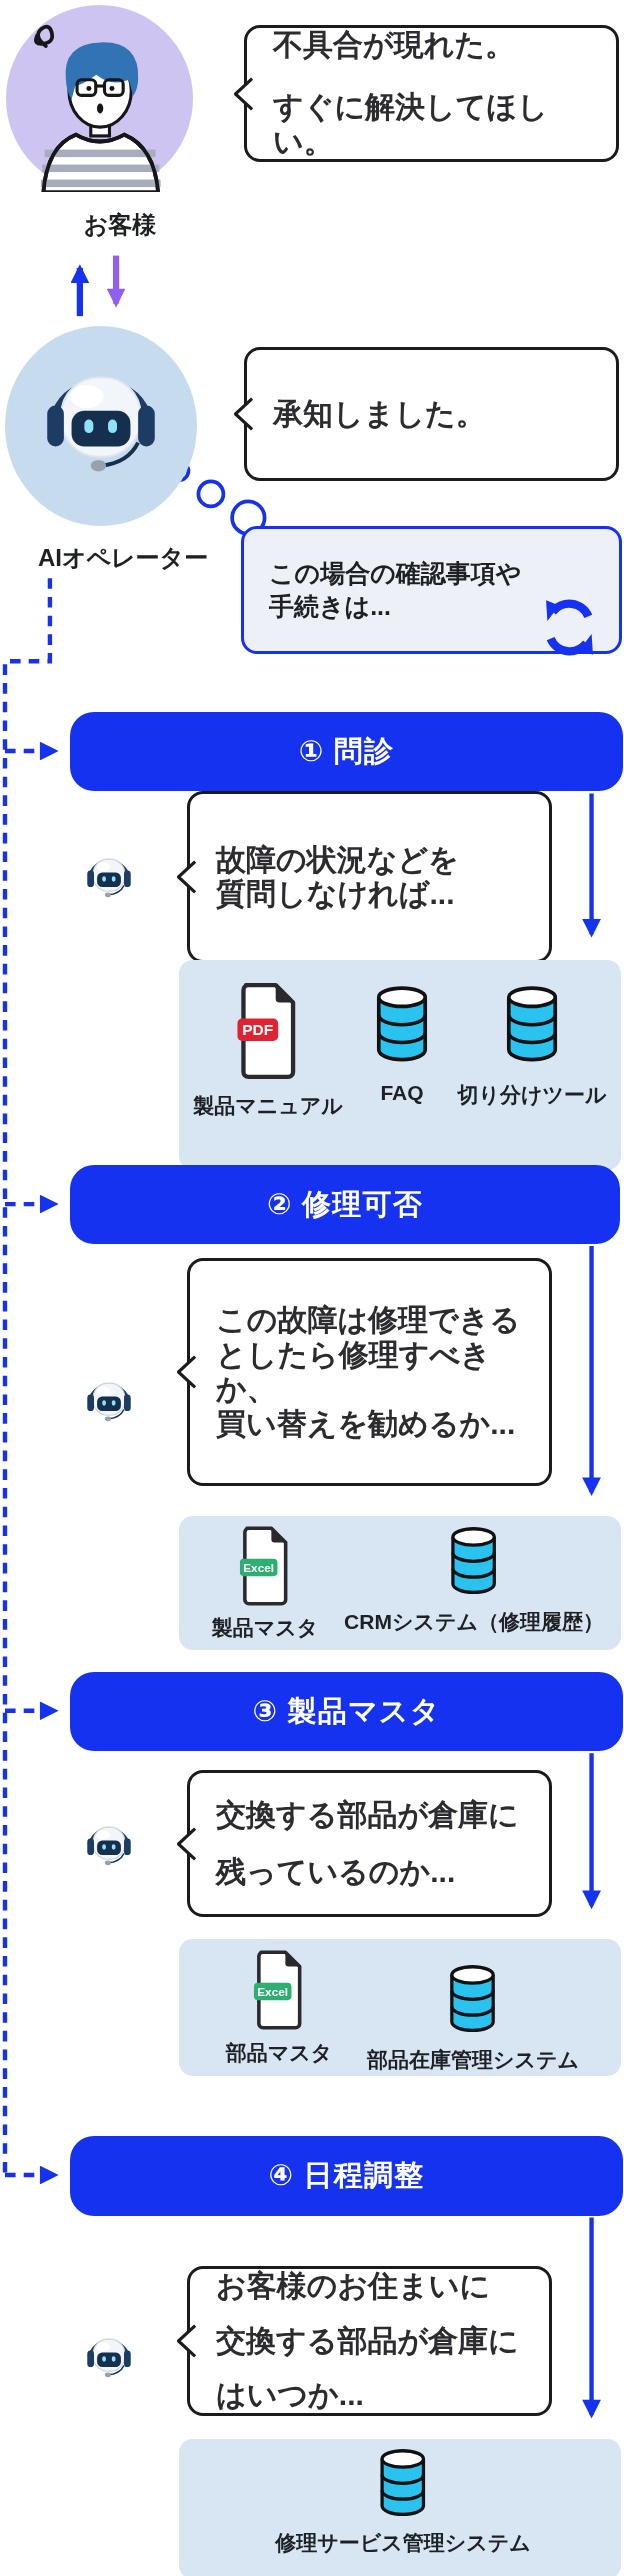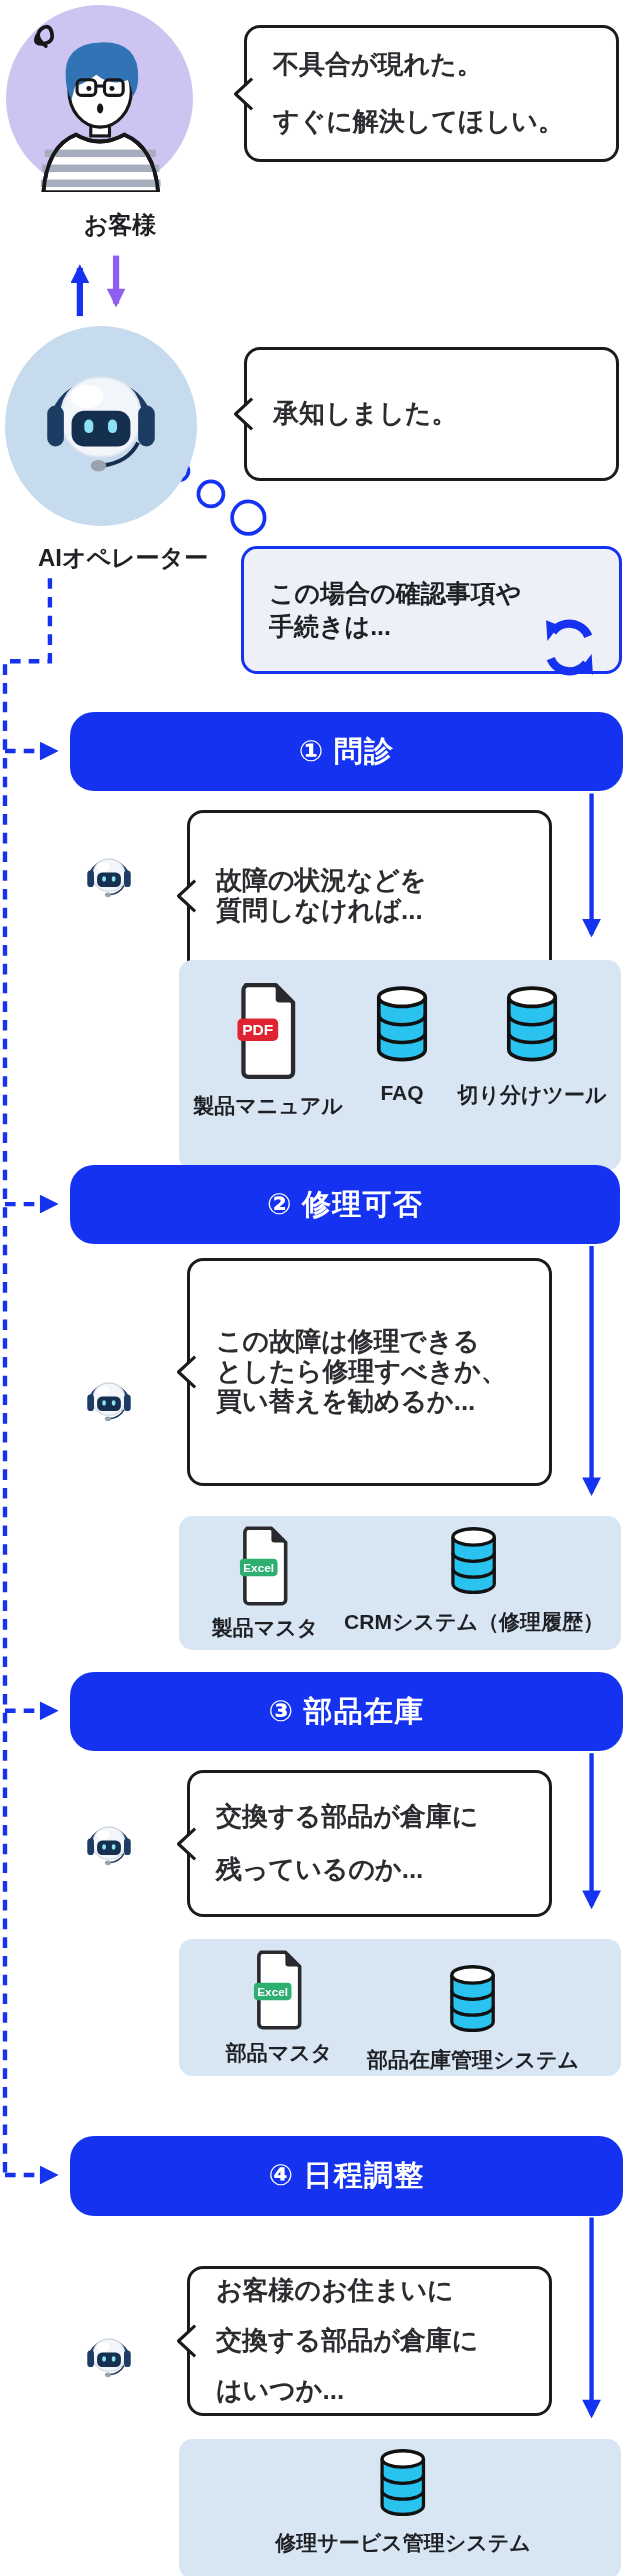--- a/index.html
+++ b/index.html
@@ -3,21 +3,21 @@
 <meta charset="utf-8">
 <style>
   html,body{margin:0;padding:0;background:#fff;}
   body{font-family:"Liberation Sans","DejaVu Sans",sans-serif;}
   #stage{position:relative;width:624px;height:2576px;background:#fff;overflow:hidden;}
   .abs{position:absolute;}
   svg{display:block;}
   .avatar-circle{border-radius:50%;}
   .bubble-dark{border:3.1px solid #1b1b1f;border-radius:16px;background:#fff;
     display:flex;flex-direction:column;justify-content:center;padding:0 26px;
-    font-weight:bold;color:#2b2b30;font-size:26px;line-height:1.15;box-sizing:border-box;text-align:left;}
+    font-weight:bold;color:#2b2b30;font-size:30px;line-height:1.15;box-sizing:border-box;text-align:left;}
   .bubble-thought{border:3.1px solid #1532f0;border-radius:16px;background:#eef0f7;
     display:flex;flex-direction:column;justify-content:center;padding:0 25px;
     font-weight:bold;color:#1e2024;font-size:25px;box-sizing:border-box;}
   .tail{position:absolute;left:-16px;top:50%;transform:translateY(-50%);}
   .banner{background:#1532f0;border-radius:24px;color:#fff;display:flex;align-items:center;
     justify-content:center;font-weight:bold;font-size:29px;letter-spacing:1.2px;box-sizing:border-box;}
   .resbox{background:#d8e6f4;border-radius:13.7px;}
   .res-item{position:absolute;display:flex;flex-direction:column;align-items:center;transform:translateX(-50%);}
   .res-label{font-weight:bold;font-size:21px;color:#1e2024;white-space:nowrap;}
   .lbl{font-weight:bold;color:#1e2024;text-align:center;font-size:24px;padding-left:20px;}
@@ -115,21 +115,21 @@
     <span class="tail">
       <svg width="22.5" height="37" viewBox="0 0 36 60">
           <path d="M34,5 L7,30 L34,55" fill="#fff" stroke="#1b1b1f" stroke-width="5" stroke-linejoin="round"></path>
         </svg>
     </span>
     <div>承知しました。</div>
   </div>
 
   <div class="abs lbl" style="left:0;top:542px;width:206px;">AIオペレーター</div>
 
-  <div class="abs bubble-thought" style="left:241px;top:526px;width:381px;height:128px;margin-top:20px;">
+  <div class="abs bubble-thought" style="left:241px;top:526px;width:381px;height:128px;">
     <div>この場合の確認事項や</div>
     <div>手続きは...</div>
     <svg class="abs" style="right:16px;bottom:-8.7px;" width="67" height="65" viewBox="0 0 100 100">
       <path d="M79,33 A32,32 0 0 0 24,26" stroke="#1532f0" stroke-width="13" fill="none"></path>
       <polygon points="14,8 34,16 16,40" fill="#1532f0"></polygon>
       <path d="M21,67 A32,32 0 0 0 76,74" stroke="#1532f0" stroke-width="13" fill="none"></path>
       <polygon points="86,92 66,84 84,60" fill="#1532f0"></polygon>
     </svg>
   </div>
 
@@ -142,21 +142,21 @@
       <ellipse cx="128" cy="104" rx="26" ry="18" fill="#fff"></ellipse>
       <rect x="66" y="118" width="26" height="64" rx="13" fill="#1c3c63"></rect>
       <rect x="208" y="118" width="26" height="64" rx="13" fill="#1c3c63"></rect>
       <rect x="104" y="126" width="92" height="56" rx="20" fill="#15304e"></rect>
       <rect x="124" y="140" width="14" height="21" rx="7" fill="#8fe2f6"></rect>
       <rect x="161" y="140" width="14" height="21" rx="7" fill="#8fe2f6"></rect>
       <path d="M208,176 q-16,32 -58,36" stroke="#15304e" stroke-width="6" fill="none"></path>
       <ellipse cx="146" cy="212" rx="12" ry="9" fill="#98a1ac"></ellipse>
     </svg>
   </div>
-  <div class="abs bubble-dark" style="left:187px;top:810px;width:365px;height:172px;">
+  <div class="abs bubble-dark" style="left:187px;top:791px;width:365px;height:172px;">
     <span class="tail">
       <svg width="22.5" height="37" viewBox="0 0 36 60">
           <path d="M34,5 L7,30 L34,55" fill="#fff" stroke="#1b1b1f" stroke-width="5" stroke-linejoin="round"></path>
         </svg>
     </span>
     <div>故障の状況などを</div>
     <div>質問しなければ...</div>
   </div>
 
   <div class="abs resbox" style="left:179px;top:960px;width:442px;height:210px;">
@@ -230,21 +230,21 @@
       <svg width="49" height="71" viewBox="0 0 90 130">
         <path d="M7,18 L7,104 A38,16 0 0 0 83,104 L83,18" fill="#2ac2ee" stroke="#111" stroke-width="6"></path>
         <path d="M7,47 A38,16 0 0 0 83,47" fill="none" stroke="#111" stroke-width="6"></path>
         <path d="M7,76 A38,16 0 0 0 83,76" fill="none" stroke="#111" stroke-width="6"></path>
         <ellipse cx="45" cy="18" rx="38" ry="15" fill="#fff" stroke="#111" stroke-width="6"></ellipse>
       </svg>
       <div class="res-label">CRMシステム（修理履歴）</div>
     </div>
   </div>
 
-  <div class="abs banner" style="left:70px;top:1672px;width:553px;height:79px;">③ 部品在庫</div>
+  <div class="abs banner" style="left:70px;top:1672px;width:553px;height:79px;">③ 製品マスタ</div>
 
   <div class="abs" style="left:70px;top:1808px;width:78px;height:75px;">
     <svg width="78" height="75" viewBox="0 0 300 290">
       <path d="M82,130 A72,66 0 0 1 218,130" stroke="#1c3c63" stroke-width="18" fill="none"></path>
       <rect x="88" y="74" width="124" height="124" rx="58" fill="#f2f5f9" stroke="#c9d2de" stroke-width="4"></rect>
       <ellipse cx="128" cy="104" rx="26" ry="18" fill="#fff"></ellipse>
       <rect x="66" y="118" width="26" height="64" rx="13" fill="#1c3c63"></rect>
       <rect x="208" y="118" width="26" height="64" rx="13" fill="#1c3c63"></rect>
       <rect x="104" y="126" width="92" height="56" rx="20" fill="#15304e"></rect>
       <rect x="124" y="140" width="14" height="21" rx="7" fill="#8fe2f6"></rect>

